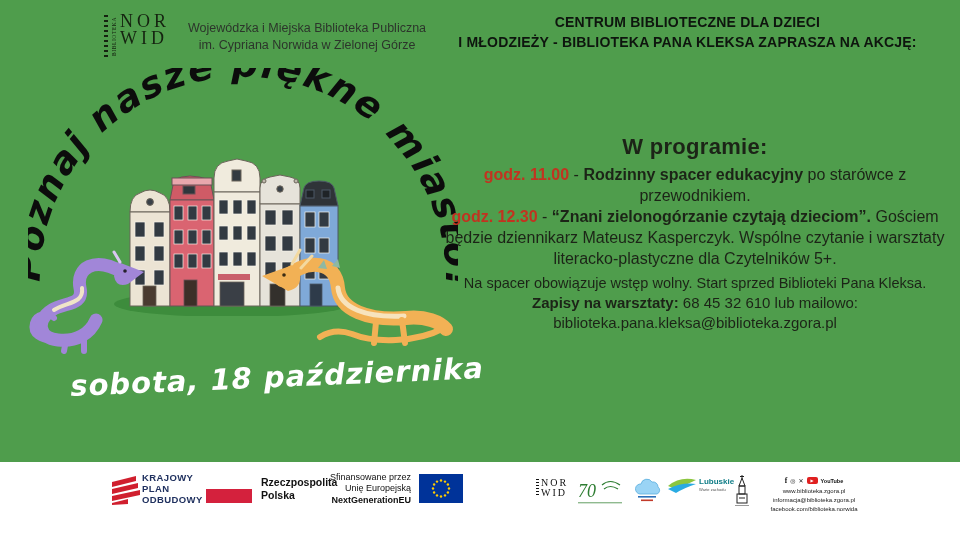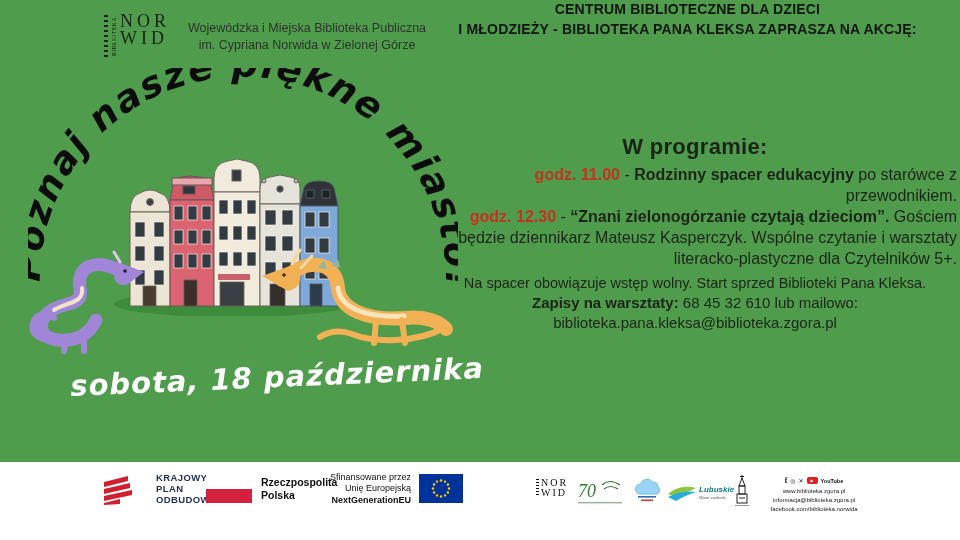--- a/index.html
+++ b/index.html
@@ -6,61 +6,61 @@
   .stage{position:relative;width:960px;height:540px;overflow:hidden;
          background:#4f9d4c;font-family:"Liberation Sans",sans-serif;}
 
   
   .norwid-logo{position:absolute;left:104px;top:13px;display:flex;align-items:stretch;gap:3px;color:#152310;}
   .logo-spine{width:4px;height:44px;background:repeating-linear-gradient(#152310 0 2px,transparent 2px 5px);margin-top:2px;}
   .logo-vert{writing-mode:vertical-rl;transform:rotate(180deg);font-size:5.5px;letter-spacing:.6px;
              font-family:"Liberation Serif",serif;align-self:center;}
   .logo-text{font-family:"Liberation Serif",serif;font-size:18px;line-height:.95;letter-spacing:4px;font-weight:400;}
   .org-name{position:absolute;left:188px;top:20px;font-size:12.5px;line-height:1.35;color:#2c352b;text-align:center;}
-  .headline{position:absolute;left:420px;width:535px;top:0;text-align:center;
+  .headline{position:absolute;left:420px;width:535px;top:13px;text-align:center;
             font-size:14px;font-weight:bold;color:#0e150e;line-height:1.4;letter-spacing:.2px;}
 
   
   .arc-svg{position:absolute;left:28px;top:68px;}
   .arc-svg text{font-family:"DejaVu Sans",sans-serif;font-weight:bold;font-style:italic;letter-spacing:2px;}
   .houses-svg{position:absolute;left:112px;top:148px;}
   .dragon-purple{position:absolute;left:24px;top:250px;}
   .dragon-orange{position:absolute;left:256px;top:246px;}
   .date-script{position:absolute;left:70px;top:360px;color:#ffffff;
                font-family:"DejaVu Sans",sans-serif;font-style:italic;font-weight:bold;
                font-size:29px;letter-spacing:1px;transform:rotate(-2.5deg);}
 
   
   .program{position:absolute;left:433px;width:524px;top:134px;text-align:center;color:#1c2417;}
   .program h2{margin:0 0 4px 0;font-size:22px;letter-spacing:.3px;}
-  .p-line{margin:0;font-size:16px;line-height:1.32;text-align:right;}
+  .p-line{margin:0;font-size:16px;line-height:1.32;}
   .red{color:#c23320;font-weight:bold;}
   .b{font-weight:bold;}
   .note{margin-top:4px;font-size:15px;line-height:1.35;}
   .note .wide{white-space:nowrap;font-size:14.5px;}
 
   
   .footer{position:absolute;left:0;right:0;top:462px;bottom:0;background:#ffffff;}
   .f-item{position:absolute;display:flex;align-items:center;}
-  .kpo{left:100px;top:10px;gap:22px;}
+  .kpo{left:108px;top:10px;gap:0;}
   .kpo-text{font-size:9.5px;font-weight:bold;color:#20315f;line-height:1.18;letter-spacing:.4px;}
   .poland{left:206px;top:12px;gap:9px;}
   .flag-pl{width:46px;height:29px;box-shadow:0 0 0 1px #d8d8d8 inset;}
   .flag-pl .w{height:50%;background:#fff;}
   .flag-pl .r{height:50%;background:#d4213d;}
   .poland-text{font-size:10.5px;font-weight:bold;color:#111;line-height:1.2;}
   .eu{left:330px;top:10px;gap:8px;}
   .eu-text{font-size:9px;color:#111;text-align:right;line-height:1.25;}
   .eu-text .b{font-weight:bold;}
   .norwid-sm{left:536px;top:16px;gap:2px;color:#111;}
   .norwid-sm .bar{width:3px;height:18px;background:repeating-linear-gradient(#111 0 1px,transparent 1px 3px);}
   .norwid-sm .t{font-family:"Liberation Serif",serif;font-size:10px;line-height:.95;letter-spacing:2px;}
   .a70{left:576px;top:14px;}
   .cloud{left:632px;top:16px;}
-  .lub{left:666px;top:15px;font-style:italic;}
+  .lub{left:666px;top:7px;}
   .tower{left:733px;top:12px;}
   .contact{left:756px;top:14px;width:116px;display:block;text-align:center;}
   .socials{display:flex;justify-content:center;align-items:center;gap:3px;margin-bottom:2px;}
   .soc-f{font-family:"Liberation Serif",serif;font-weight:bold;font-size:7.5px;color:#111;}
   .soc-ig,.soc-x{font-size:6px;color:#111;}
   .yt-box{width:11px;height:7px;background:#e02020;border-radius:2px;color:#fff;font-size:4px;
           display:flex;align-items:center;justify-content:center;}
   .yt-label{font-size:5.5px;font-weight:bold;color:#111;}
   .contact-lines{font-size:6px;color:#1a1a1a;line-height:1.5;}
 </style>

